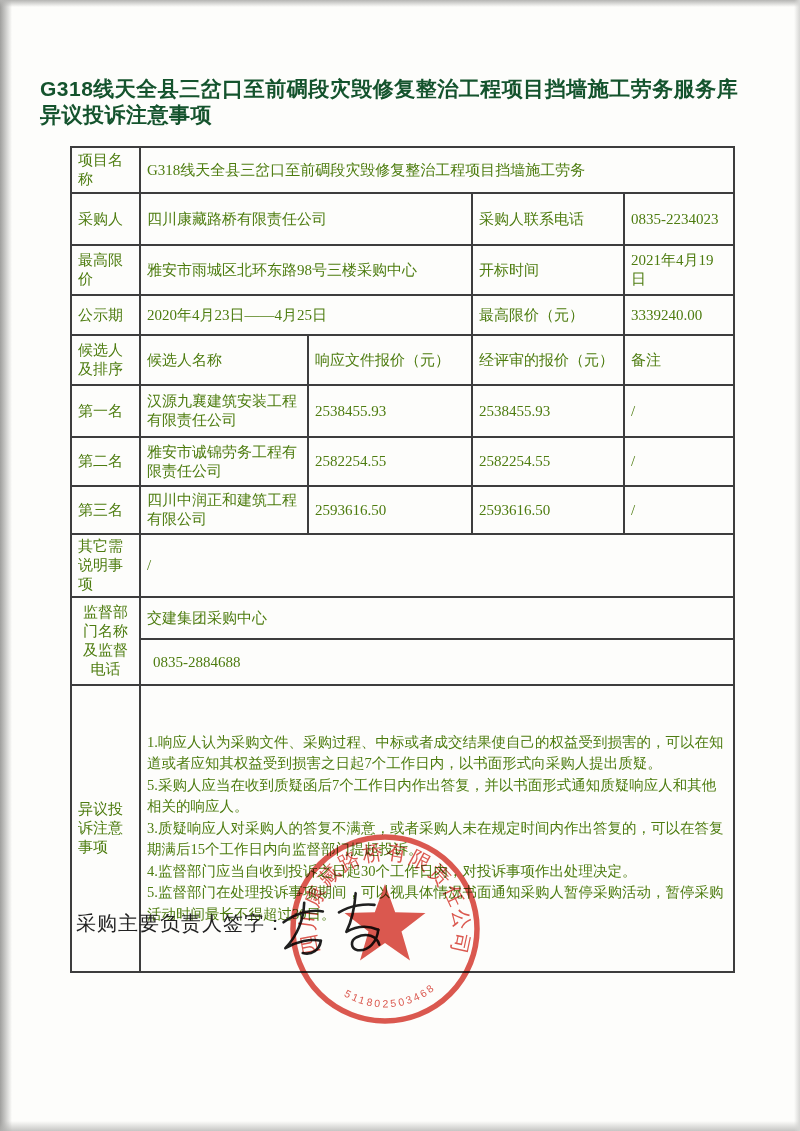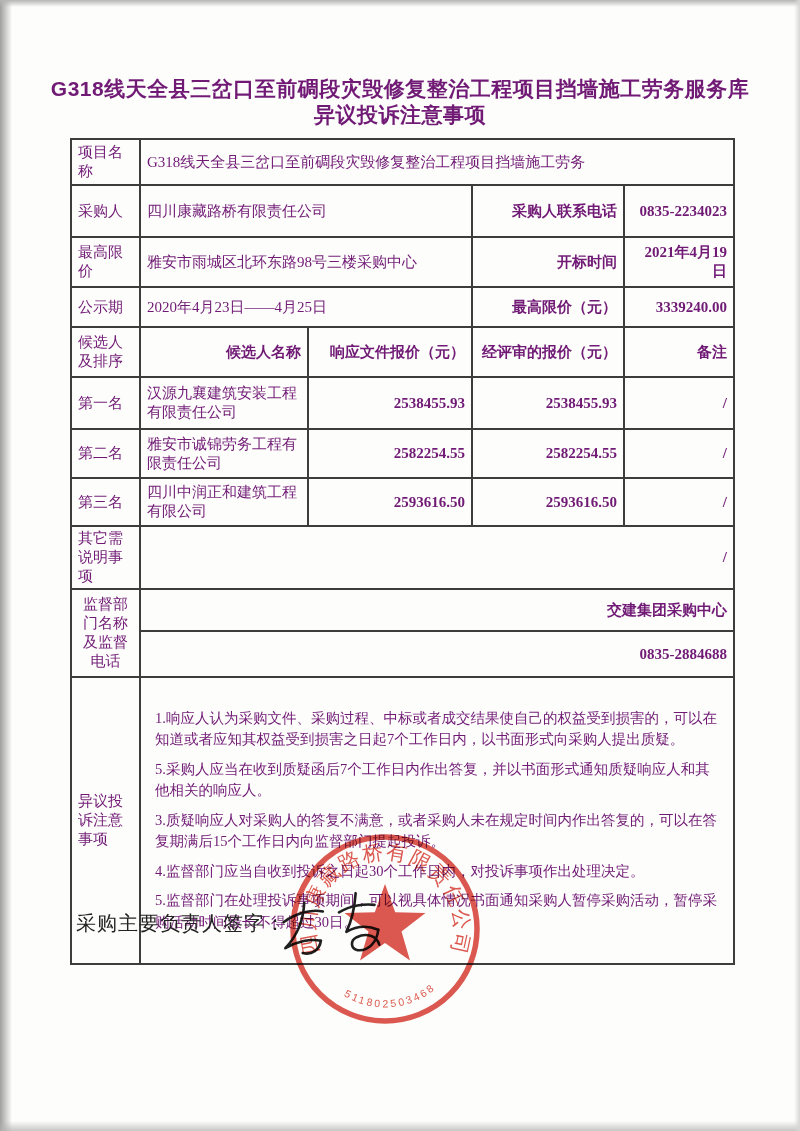--- a/index.html
+++ b/index.html
@@ -11,40 +11,40 @@
   }
   
   .edge { position:absolute; pointer-events:none; }
   .edge-left  { left:0; top:0; width:12px; height:100%; background:linear-gradient(to right,#9f9f9d,rgba(255,255,255,0)); }
   .edge-top   { left:0; top:0; width:100%; height:7px; background:linear-gradient(to bottom,#b5b5b3,rgba(255,255,255,0)); }
   .edge-bottom{ left:0; bottom:0; width:100%; height:10px; background:linear-gradient(to top,#b3b3b1,rgba(255,255,255,0)); opacity:.75; }
   .edge-right { right:0; top:0; width:6px; height:100%; background:linear-gradient(to left,#d6d6d4,rgba(255,255,255,0)); }
 
   .title {
     position:absolute; left:40px; top:76px; width:720px;
-    text-align:center; font-family:"Liberation Sans","DejaVu Sans",sans-serif;
-    font-weight:bold; font-size:21px; line-height:26px; color:#701a75; letter-spacing:.5px;
+    font-family:"Liberation Sans","DejaVu Sans",sans-serif;
+    font-weight:bold; font-size:21px; line-height:26px; color:#14532d; letter-spacing:.5px;
   }
 
   table.doc {
-    position:absolute; left:70px; top:138px; width:663px;
+    position:absolute; left:70px; top:146px; width:663px;
     border-collapse:collapse; table-layout:fixed;
-    font-size:15px; color:#701a75;
+    font-size:15px; color:#4d7c0f;
   }
   table.doc td { border:2px solid #3d3d3d; padding:2px 6px; vertical-align:middle; }
   td.lbl { padding:2px 3px 2px 5px; }
   td.lbl-c { text-align:center; padding:2px 2px; }
-  td.ctr { text-align:right;font-weight:bold; }
+  td.ctr { text-align:left; }
   tr.r1 td{ height:40px; } tr.r2 td{ height:46px; } tr.r3 td{ height:44px; }
   tr.r4 td{ height:34px; } tr.r5 td{ height:44px; } tr.r6 td{ height:46px; }
   tr.r7 td{ height:43px; } tr.r8 td{ height:42px; } tr.r9 td{ height:40px; }
   tr.r10 td{ height:36px;margin-left:48px; } tr.r11 td{ height:40px;padding-left:12px; }
   tr.r12 td{ height:281px; }
   td.notes { padding:10px 12px; font-size:14.5px; line-height:21.5px; vertical-align:middle; }
-  td.notes div { margin:8px; }
+  td.notes div { margin:0; }
 
   .sign-row { position:absolute; left:76px; top:910px; font-size:20px; letter-spacing:1px; color:#222; }
   .signature-svg { position:absolute; left:270px; top:880px; }
 
   .stamp-svg { position:absolute; left:285px; top:832px; mix-blend-mode:multiply; opacity:.9; }
   .stamp-svg text { font-family:"Liberation Sans","DejaVu Sans",sans-serif; }
 </style>
 </head>
 <body>
 

